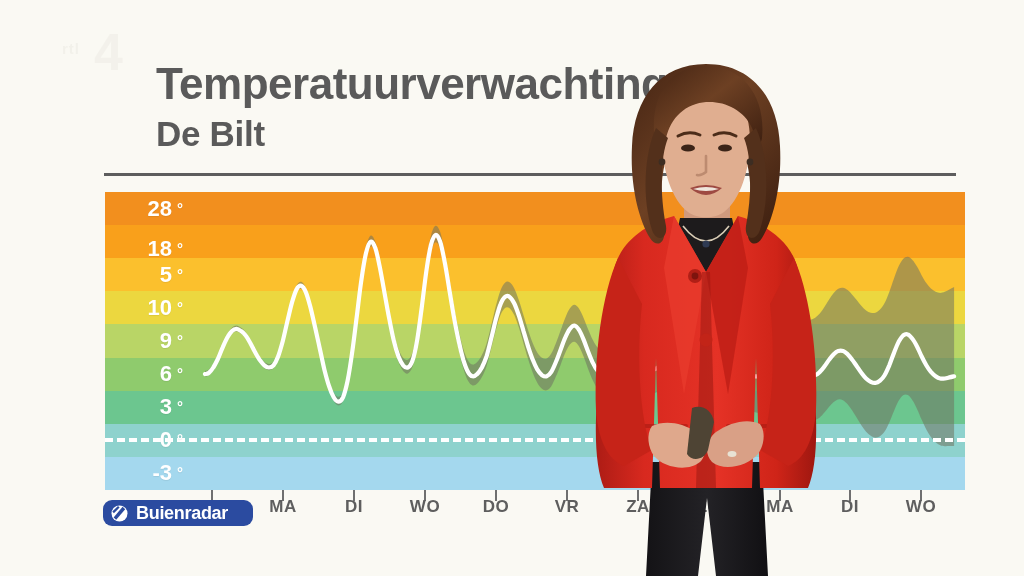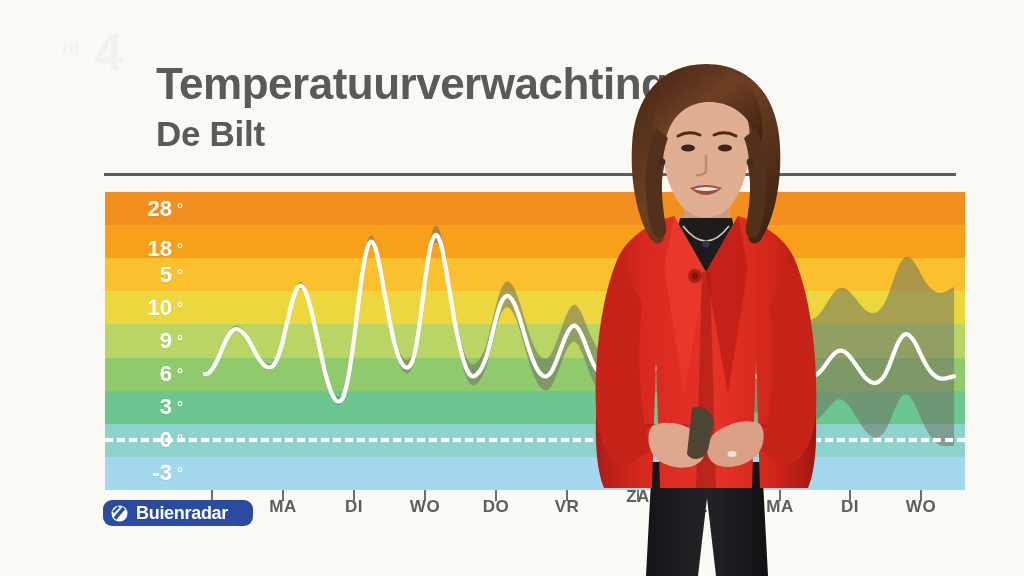--- a/index.html
+++ b/index.html
@@ -150,21 +150,21 @@
       <div class="xlab" style="left: 253px; top: 497px;">MA</div>
       <div class="xtick" style="left: 353px; top: 490px;"></div>
       <div class="xlab" style="left: 324px; top: 497px;">DI</div>
       <div class="xtick" style="left: 424px; top: 490px;"></div>
       <div class="xlab" style="left: 395px; top: 497px;">WO</div>
       <div class="xtick" style="left: 495px; top: 490px;"></div>
       <div class="xlab" style="left: 466px; top: 497px;">DO</div>
       <div class="xtick" style="left: 566px; top: 490px;"></div>
       <div class="xlab" style="left: 537px; top: 497px; text-align: center;">VR</div>
       <div class="xtick" style="left: 637px; top: 490px;"></div>
-      <div class="xlab" style="left: 608px; top: 487px;">ZA</div>
+      <div class="xlab" style="left: 608px; top: 497px;">ZA</div>
       <div class="xtick" style="left: 708px; top: 490px;"></div>
       <div class="xlab" style="left: 679px; top: 497px;">ZO</div>
       <div class="xtick" style="left: 779px; top: 490px;"></div>
       <div class="xlab" style="left: 750px; top: 497px;">MA</div>
       <div class="xtick" style="left: 849px; top: 490px;"></div>
       <div class="xlab" style="left: 820px; top: 497px;">DI</div>
       <div class="xtick" style="left: 920px; top: 490px;"></div>
       <div class="xlab" style="left: 891px; top: 497px;">WO</div>
     </div>
 

